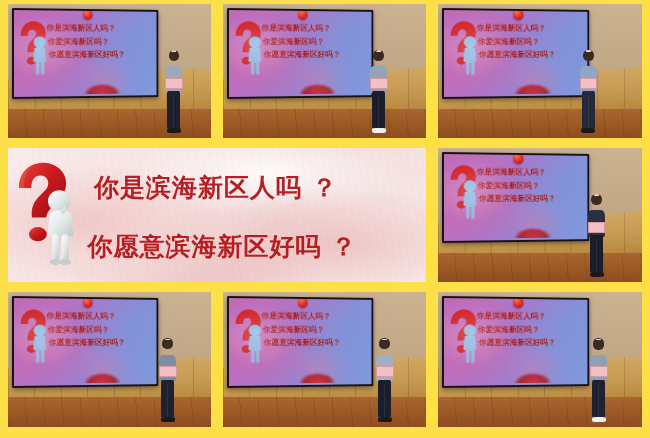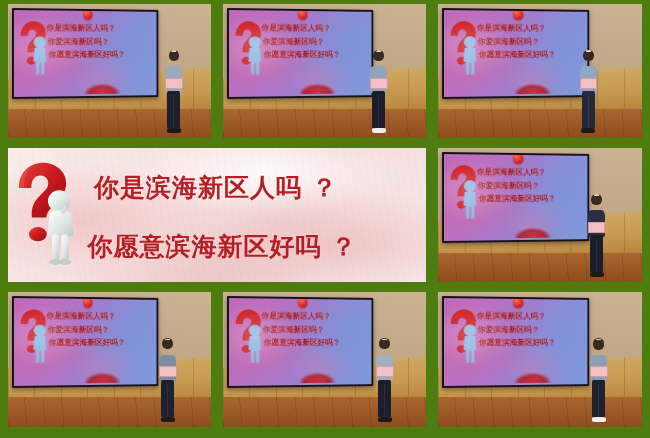--- a/index.html
+++ b/index.html
@@ -11,21 +11,21 @@
     width: 650px;
     height: 438px;
     overflow: hidden;
     font-family: "Liberation Serif", "DejaVu Serif", serif;
   }
 
   #collage {
     position: relative;
     width: 650px;
     height: 438px;
-    background: #4d7c0f;
+    background: #fde047;
   }
 
   
   .photo {
     position: absolute;
     overflow: hidden;
     background: #2a1d24;
   }
 
   

